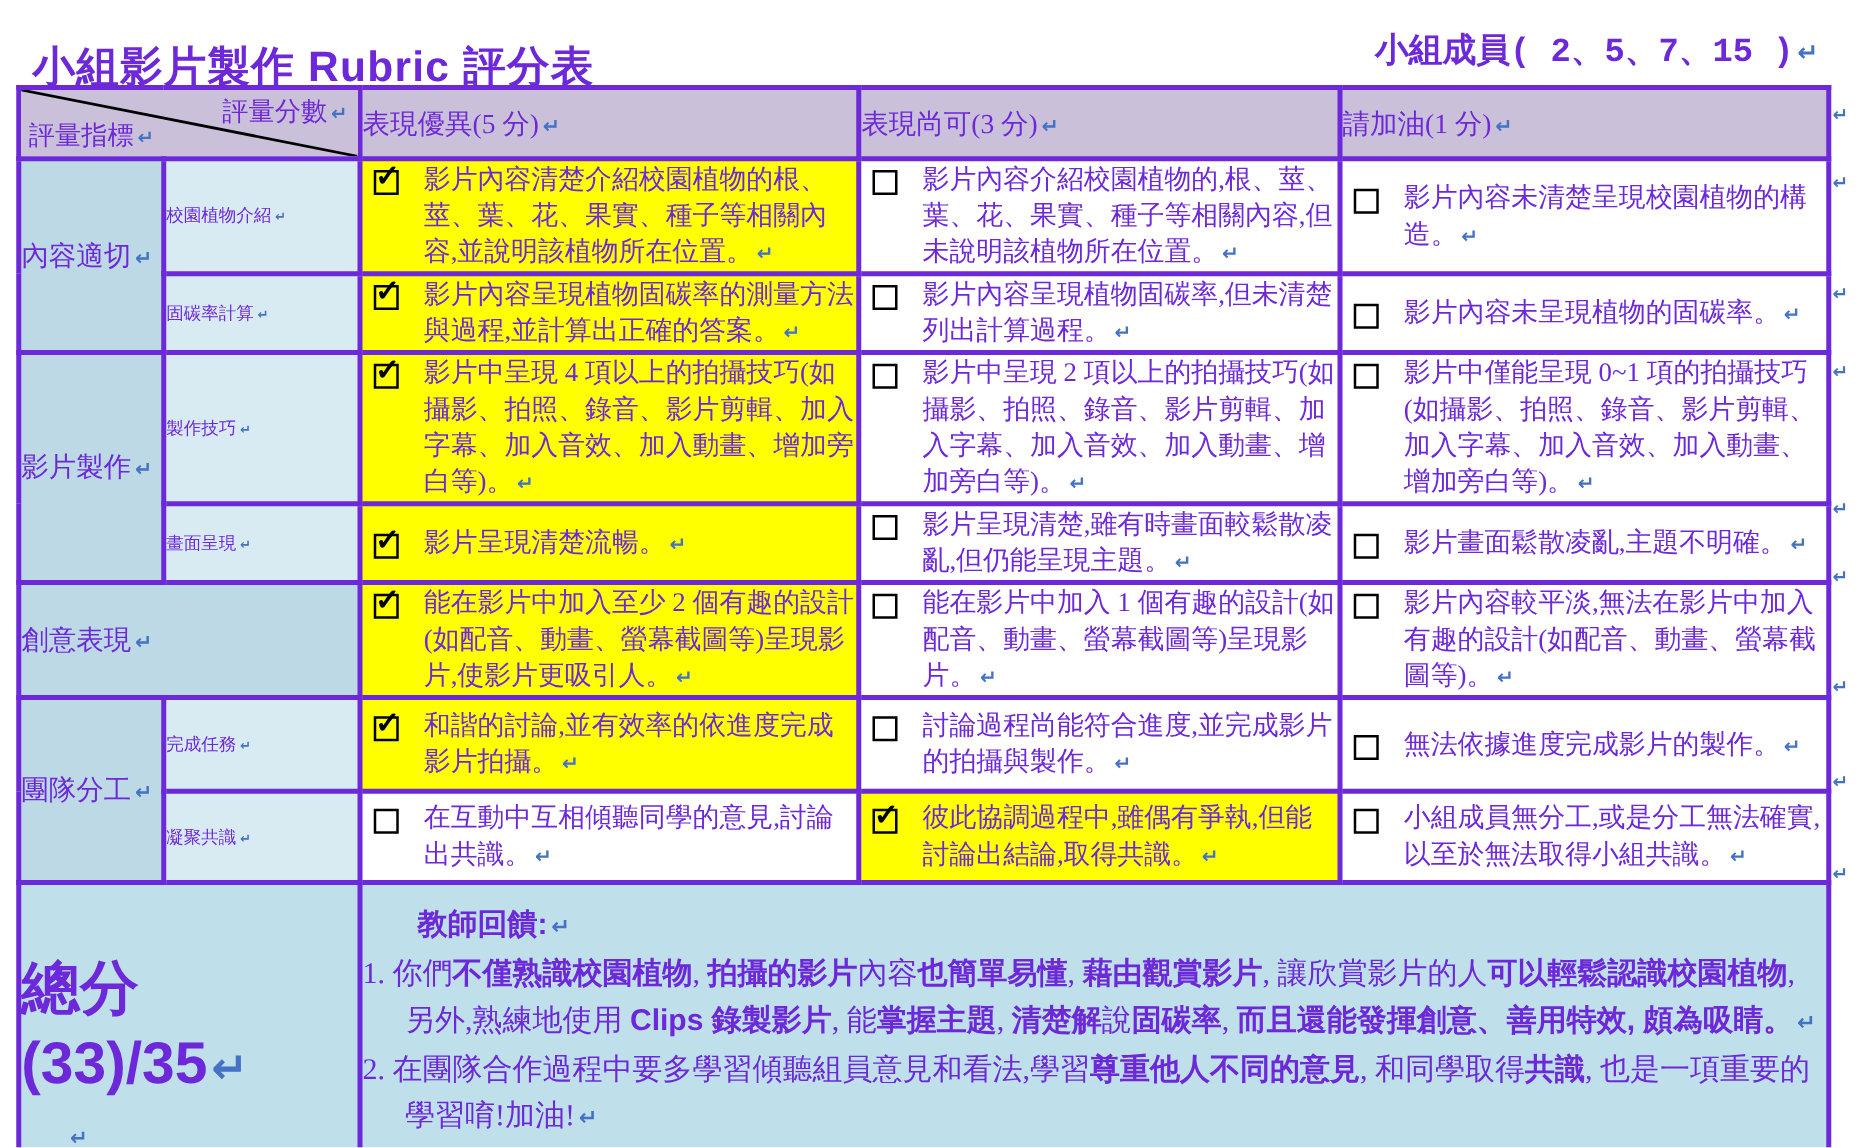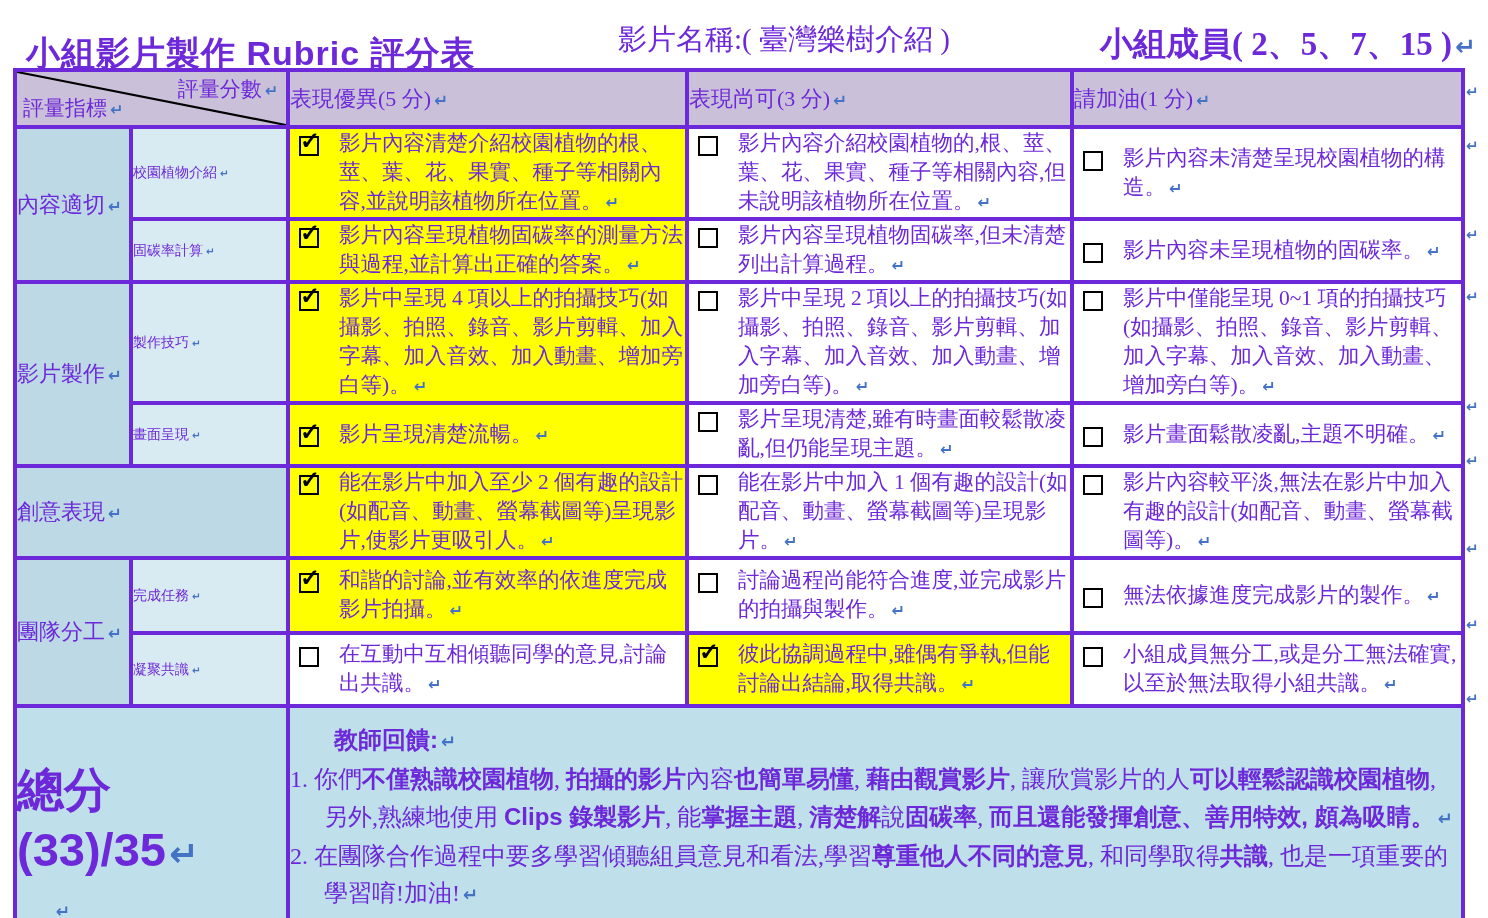--- a/index.html
+++ b/index.html
@@ -2,21 +2,21 @@
 <html><head>
 <meta charset="utf-8">
 <style>
   html,body{margin:0;padding:0;background:#fff;}
   .page{position:relative;width:1488px;height:918px;background:#fff;overflow:hidden;
         font-family:"Liberation Sans",sans-serif;color:#6d28d9;}
 
   
   .doc-title{position:absolute;left:26px;top:8px;font-size:34px;font-weight:bold;letter-spacing:1px;}
   .video-name{position:absolute;left:618px;top:20px;font-size:29px;font-family:"Liberation Serif",serif;}
-  .members{position:absolute;left:1100px;top:22px;font-size:33px;font-weight:bold;font-family:Liberation Serif, serif;}
+  .members{position:absolute;left:1100px;top:22px;font-size:27px;font-weight:bold;font-family:Liberation Mono, monospace;}
 
   
   table.rubric{position:absolute;left:13px;top:68px;border-collapse:collapse;table-layout:fixed;
                border:3px solid #000;}
   table.rubric td,table.rubric th{border:4px solid #6d28d9;padding:0;vertical-align:middle;}
 
   th.hdr{background:#CBC0D9;font-size:22px;font-weight:normal;text-align:left;
          font-family:"Liberation Serif",serif;}
   td.corner{background:#CBC0D9;position:relative;font-family:"Liberation Serif",serif;}
   .corner-top{position:absolute;top:3px;right:8px;font-size:21px;}
@@ -54,21 +54,20 @@
   .mk-below{position:absolute;left:56px;top:901px;color:#4472C4;font-weight:bold;font-size:17px;
       font-family:"DejaVu Sans",sans-serif;}
   .mk-below::after{content:"↵";}
 </style>
 </head>
 <body>
 
 <div class="page">
 
   <h1 class="doc-title">小組影片製作 Rubric 評分表</h1>
-  <div class="video-name">影片名稱:( 臺灣樂樹介紹   )</div>
   <div class="members pm">小組成員( 2、5、7、15 )</div>
 
   <table class="rubric">
     <colgroup>
       <col style="width:116px">
         <col style="width:157px">
       <col style="width:399px">
         <col style="width:385px">
         <col style="width:391px">
     </colgroup>

